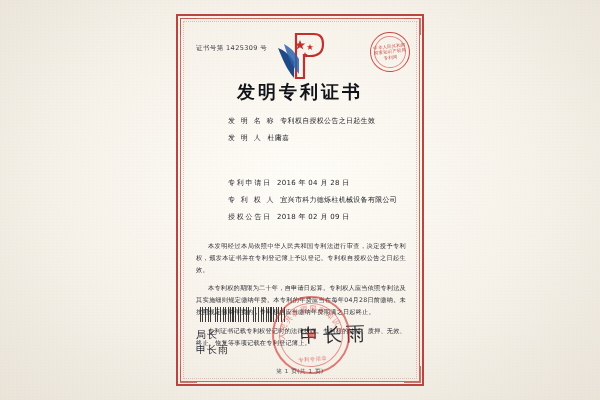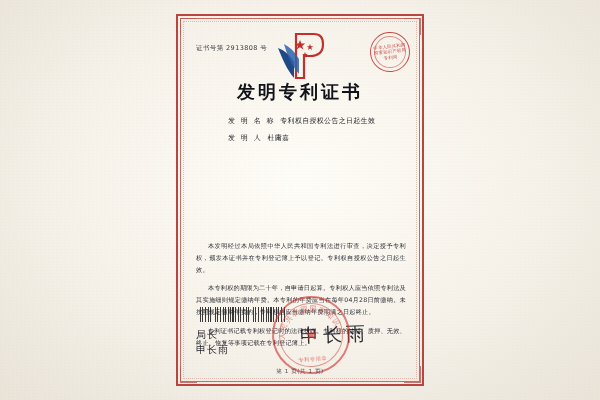--- a/index.html
+++ b/index.html
@@ -303,21 +303,21 @@
 
   <div class="border-outer"></div>
   <div class="border-inner"></div>
   <div class="border-hair"></div>
 
   <div class="corner c-tl"></div>
   <div class="corner c-tr"></div>
   <div class="corner c-bl"></div>
   <div class="corner c-br"></div>
 
-  <div class="cert-number">证书号第 2913808 号</div>
+  <div class="cert-number">证书号第 1425309 号</div>
 
   <div class="top-seal">
     <div class="ring2"></div>
     <div class="seal-text">中华人民共和国
 国家知识产权局
 专利局</div>
   </div>
 
   <svg class="emblem" viewBox="0 0 52 56">
     <path d="M22 6 L40 6 C46 6 49 10 49 16 C49 24 44 28 36 28 L30 28 L30 50 L22 50 Z" fill="none" stroke="#c1302c" stroke-width="2.2"></path>
@@ -336,20 +336,34 @@
     <div class="field-row">
       <span class="field-label">发 明 名 称</span>
       <span class="field-value">专利权自授权公告之日起生效</span>
     </div>
     <div class="field-row">
       <span class="field-label">发  明  人</span>
       <span class="field-value">杜庸嘉</span>
     </div>
   </div>
 
+  <div class="fields-b">
+    <div class="field-row">
+      <span class="field-label">专利申请日</span>
+      <span class="field-value">2016 年 04 月 28 日</span>
+    </div>
+    <div class="field-row">
+      <span class="field-label">专 利 权 人</span>
+      <span class="field-value">宜兴市科力德烁柱机械设备有限公司</span>
+    </div>
+    <div class="field-row">
+      <span class="field-label">授权公告日</span>
+      <span class="field-value">2018 年 02 月 09 日</span>
+    </div>
+  </div>
 
   <div class="body-text">
     <p>本发明经过本局依照中华人民共和国专利法进行审查，决定授予专利权，颁发本证书并在专利登记簿上予以登记。专利权自授权公告之日起生效。</p>
     <p>本专利权的期限为二十年，自申请日起算。专利权人应当依照专利法及其实施细则规定缴纳年费。本专利的年费应当在每年04月28日前缴纳。未按照规定缴纳年费的，专利权自应当缴纳年费期满之日起终止。</p>
     <p>专利证书记载专利权登记时的法律状况。专利权的转移、质押、无效、终止、恢复等事项记载在专利登记簿上。</p>
   </div>
 
   <div class="barcode"></div>
 
   <div class="sign-label">

